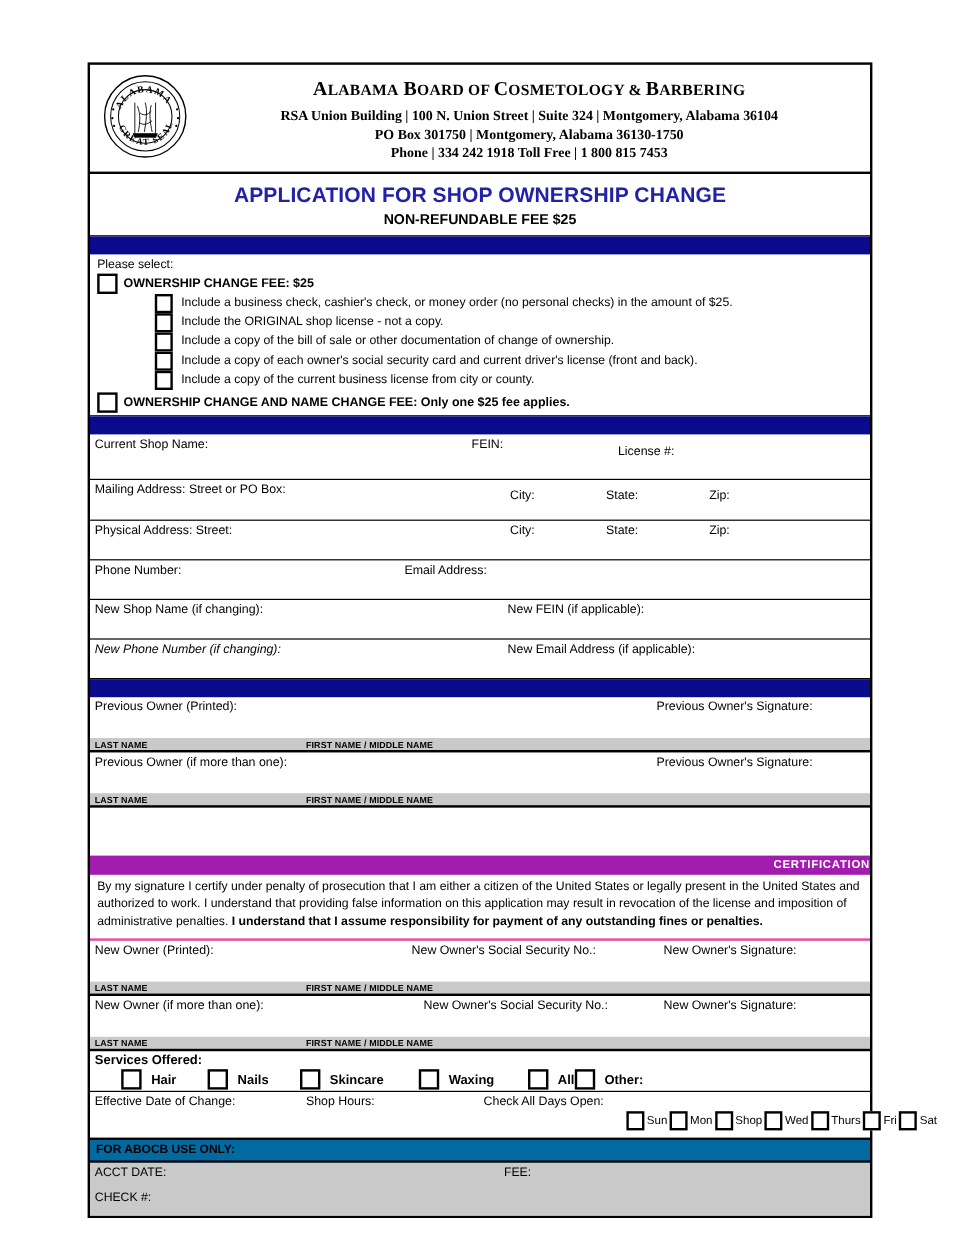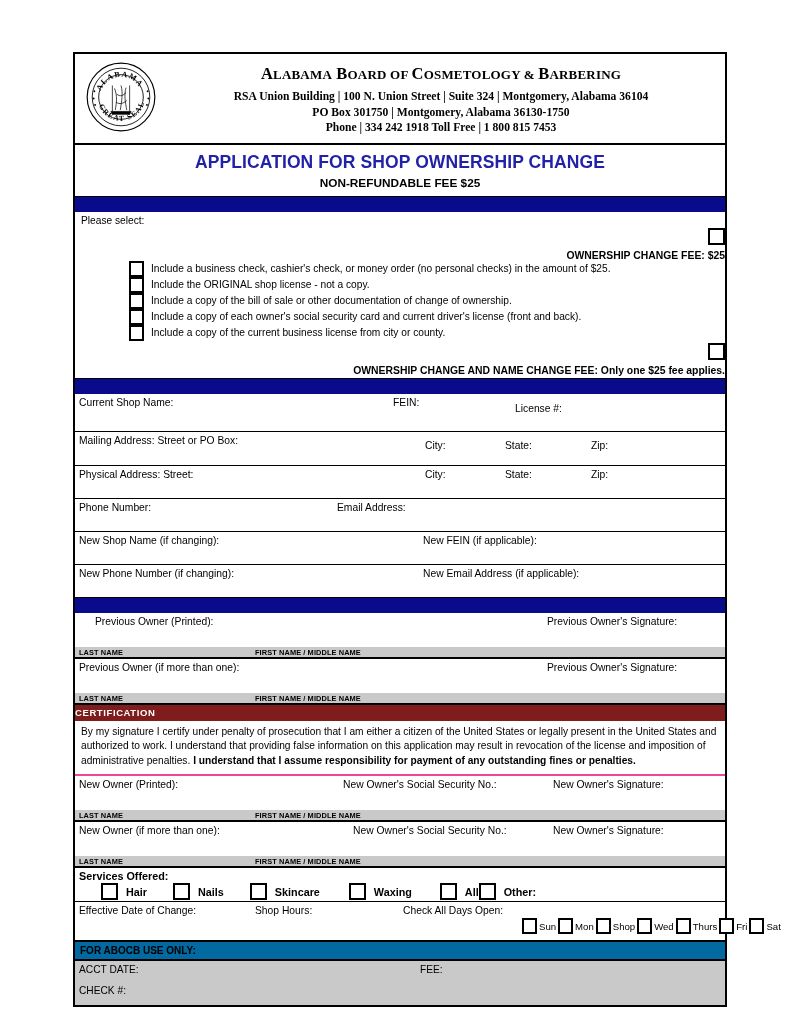--- a/index.html
+++ b/index.html
@@ -45,45 +45,46 @@
   .title-main {
     color: #2222a8;
     font-weight: bold;
     font-size: 17.5px;
     letter-spacing: .1px;
   }
   .title-sub { font-weight: bold; font-size: 11.8px; margin-top: 3px; }
 
   .bluebar { background: #0a0a8c; height: 15px; }
   .bluebar-label {
-    background: #7f1d1d;
+    background: #a21caf;
     color: #fff;
-    text-align: left;
+    text-align: right;
     font-weight: bold;
     font-size: 9.5px;
     letter-spacing: .6px;
     padding: 2.5px 0;
+    margin-top: 40px;
   }
 
   
   .select-block { padding: 3px 0 2px 6px; border-bottom: 1px solid #000; }
   .please { font-size: 10.2px; margin-bottom: 2px; }
 
   .cb {
     display: inline-block;
     border: 2px solid #000;
     background: #fff;
     vertical-align: middle;
   }
   .cb-lg { width: 17px; height: 17px; }
   .cb-sm { width: 15px; height: 16px; }
   .cb-svc { width: 17px; height: 17px; }
   .cb-day { width: 15px; height: 16px; }
 
-  .main-opt { display: flex; align-items: flex-end; gap: 5px; margin: 2px 0 0 0; flex-direction: column; }
+  .main-opt { display: flex; align-items: center; gap: 5px; margin: 2px 0 0 0; }
   .main-opt .lbl { font-weight: bold; font-size: 10.4px; }
 
   .sub-list { margin: 0 0 0 48px; }
   .sub-row { display: flex; align-items: center; }
   .sub-row .cb-sm { margin: 0; }
   .sub-row .txt { font-size: 10.2px; padding-left: 7px; }
 
   
   .row { position: relative; border-bottom: 1px solid #000; }
   .row.h38 { height: 38px; }
@@ -263,28 +264,28 @@
       <span class="fl" style="left:4px;">Phone Number:</span>
       <span class="fl" style="left:262px;">Email Address:</span>
     </div>
 
     <div class="row h33">
       <span class="fl" style="left:4px;">New Shop Name (if changing):</span>
       <span class="fl" style="left:348px;">New FEIN (if applicable):</span>
     </div>
 
     <div class="row h33">
-      <span class="fl" style="left:4px;">New Phone Number (if changing):</span>
+      <span class="fl" style="left:4px;font-style:italic;">New Phone Number (if changing):</span>
       <span class="fl" style="left:348px;">New Email Address (if applicable):</span>
     </div>
 
     <div class="bluebar"></div>
 
     <div class="row h34" style="border-bottom:none;">
-      <span class="fl" style="left:20px;">Previous Owner (Printed):</span>
+      <span class="fl" style="left:4px;">Previous Owner (Printed):</span>
       <span class="fl" style="left:472px;">Previous Owner's Signature:</span>
     </div>
     <div class="cap">
       <span class="c1">LAST NAME</span>
       <span class="c2">FIRST NAME / MIDDLE NAME</span>
     </div>
 
     <div class="row h34" style="border-bottom:none;">
       <span class="fl" style="left:4px;">Previous Owner (if more than one):</span>
       <span class="fl" style="left:472px;">Previous Owner's Signature:</span>

